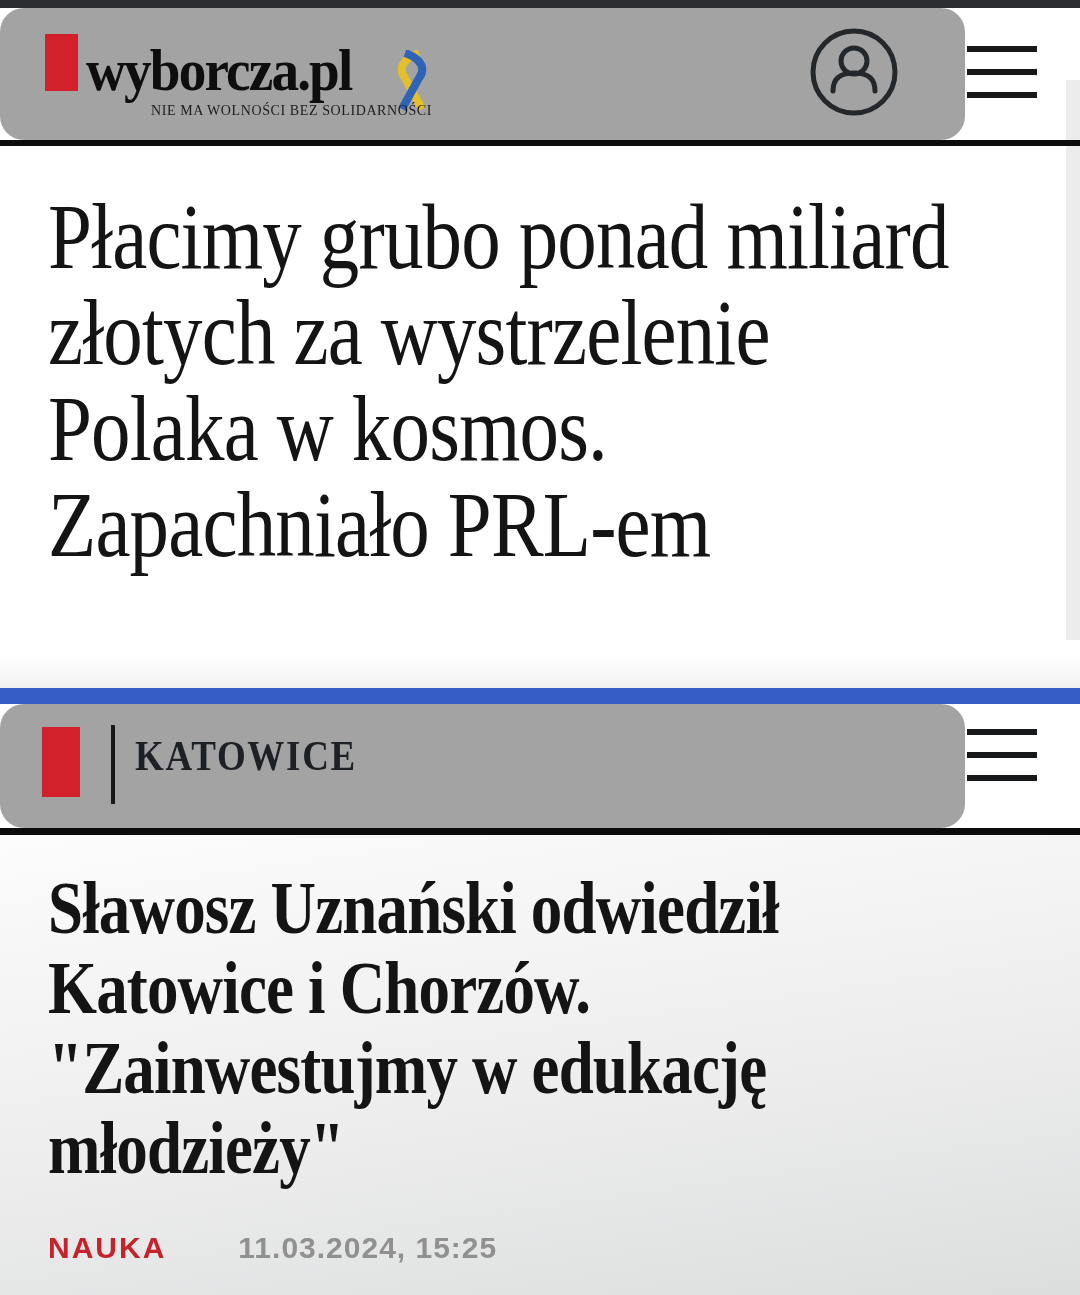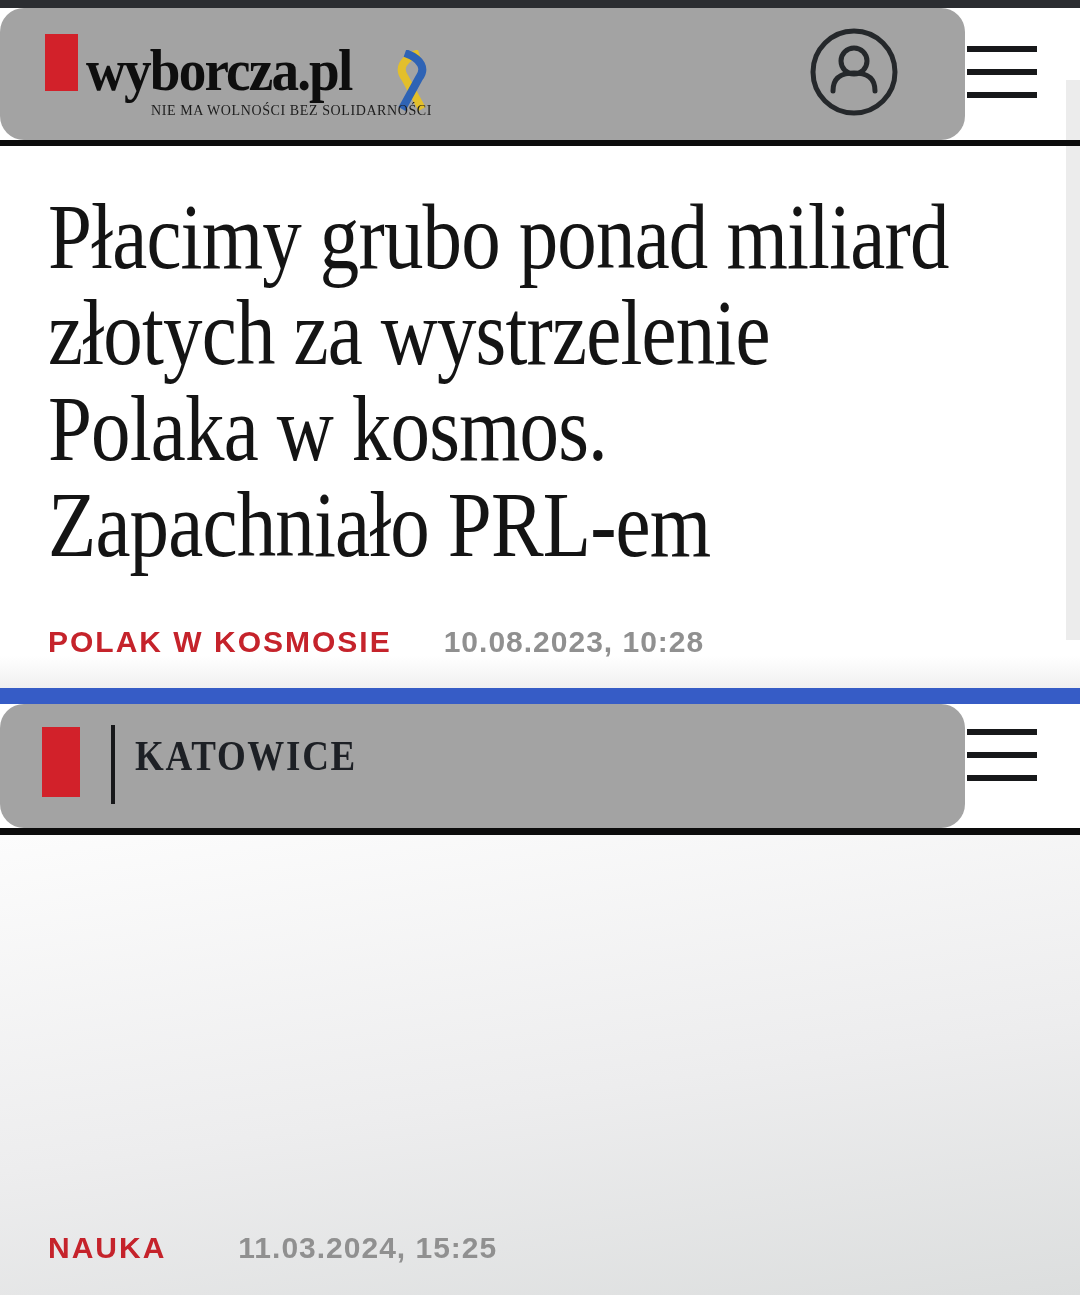--- a/index.html
+++ b/index.html
@@ -86,24 +86,20 @@
   </header>
   <div class="line1"></div>
 
   <h1 class="headline h1a">
     <div class="hl-line">Płacimy grubo ponad miliard</div>
     <div class="hl-line">złotych za wystrzelenie</div>
     <div class="hl-line">Polaka w kosmos.</div>
     <div class="hl-line">Zapachniało PRL-em</div>
   </h1>
 
-  <div class="tagrow tagrow1">
-    <a class="tag-link">POLAK W KOSMOSIE</a>
-    <span class="tag-date">10.08.2023, 10:28</span>
-  </div>
 
   <div class="fade1"></div>
   <div class="bluebar"></div>
 
   <header class="header header2">
     <div class="red-square red2"></div>
     <div class="vline"></div>
   </header>
   <div class="section-name">KATOWICE</div>
   <button class="user-btn user2">
@@ -115,19 +111,25 @@
   </button>
   <button class="burger burger2" style="top:729px;z-index:2;">
     <span></span>
     <span></span>
     <span></span>
   </button>
   <div class="line2"></div>
 
   <div class="body2-bg"></div>
 
+  <h1 class="headline h2a">
+    <div class="hl-line">Sławosz Uznański odwiedził</div>
+    <div class="hl-line">Katowice i Chorzów.</div>
+    <div class="hl-line">"Zainwestujmy w edukację</div>
+    <div class="hl-line">młodzieży"</div>
+  </h1>
 
   <div class="tagrow tagrow2">
     <a class="tag-link">NAUKA</a>
     <span class="tag-date" style="margin-left:72px;">11.03.2024, 15:25</span>
   </div>
 
 </div>
 
 </body></html>

